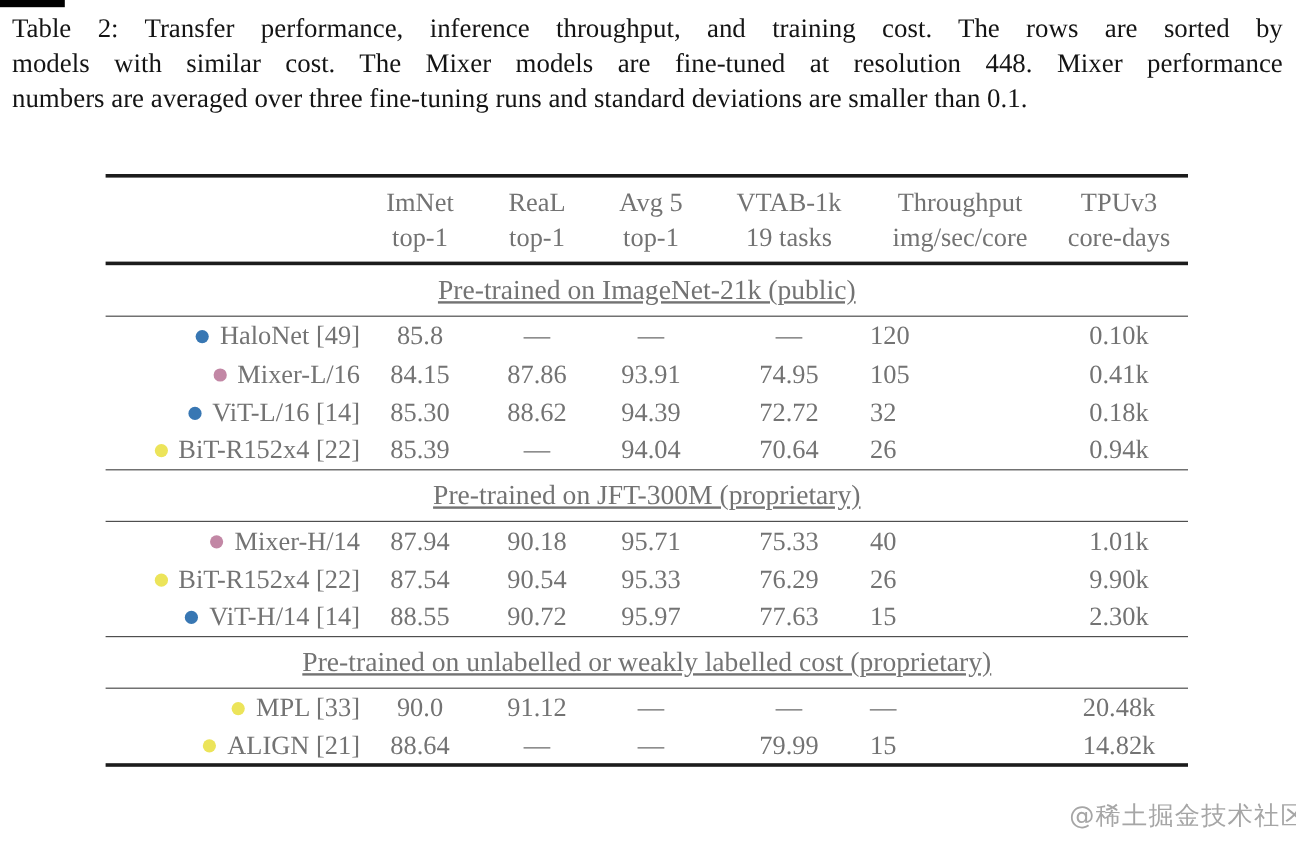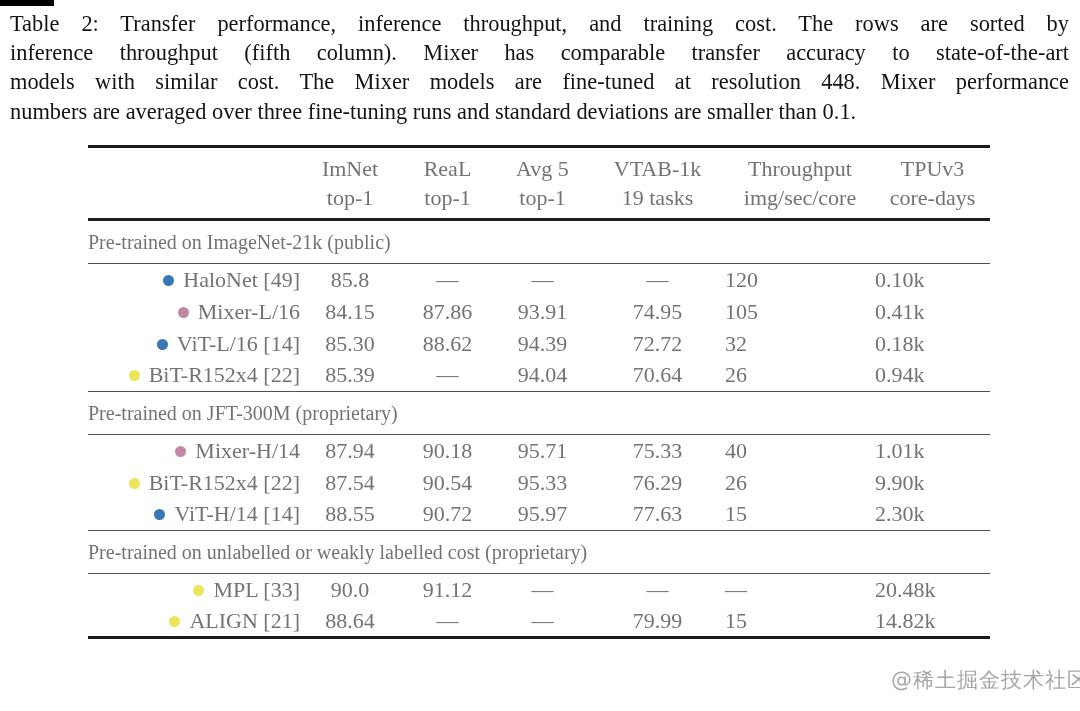--- a/index.html
+++ b/index.html
@@ -19,51 +19,50 @@
   .table-wrap{position:absolute;left:88px;top:145px;width:902px;}
   table.results{
     border-collapse:collapse;table-layout:fixed;width:902px;
     border-top:3px solid #1c1c1c;border-bottom:3px solid #1c1c1c;
     font-size:22px;color:#737373;
   }
   thead tr{border-bottom:3px solid #1c1c1c;}
   th{font-weight:normal;vertical-align:middle;text-align:center;height:70px;padding:0;}
   th .l1,th .l2{display:block;line-height:29px;}
   tr.sect td{
-    text-align:left;height:42px;font-size:20px;
-    border-bottom:1.6px solid #4f4f4f;padding:0;
+    text-align:center;height:42px;font-size:23px;
+    border-bottom:1.6px solid #4f4f4f;padding:0;text-decoration:underline;
   }
   tr.sect.mid td{border-top:1.6px solid #4f4f4f;}
   tr.row{height:32px;}
   tr.row td{padding:0;vertical-align:middle;line-height:30px;}
   td.c-model{text-align:right;padding-left:3px;white-space:nowrap;}
   td.c-num{text-align:center;}
   td.c-thr{text-align:left;padding-right:50px;}
-  td.c-tpu{text-align:left;padding-right:16px;}
+  td.c-tpu{text-align:center;padding-right:16px;}
   .dot{
     display:inline-block;width:11px;height:11px;border-radius:50%;
     margin-right:9px;vertical-align:1px;background:#888;
   }
   .dot[data-color="blue"]{background:var(--dot-blue);}
   .dot[data-color="pink"]{background:var(--dot-pink);}
   .dot[data-color="yellow"]{background:var(--dot-yellow);}
   .watermark{
     position:absolute;left:891px;top:666px;z-index:5;
     font-size:21px;letter-spacing:1px;color:var(--watermark-gray,#a6a6a6);
     font-family:"DejaVu Sans","Liberation Sans",sans-serif;white-space:nowrap;
   }
 </style>
 </head>
 <body>
 
 <div class="artifact"></div>
 
 <div class="caption">
   <div class="cline just">Table 2: Transfer performance, inference throughput, and training cost. The rows are sorted by</div>
-  <div class="cline just">inference throughput (fifth column). Mixer has comparable transfer accuracy to state-of-the-art</div>
   <div class="cline just">models with similar cost. The Mixer models are fine-tuned at resolution 448. Mixer performance</div>
   <div class="cline">numbers are averaged over three fine-tuning runs and standard deviations are smaller than 0.1.</div>
 </div>
 
 <div class="table-wrap">
 <table class="results">
   <colgroup>
     <col style="width:212px">
         <col style="width:100px">
         <col style="width:95px">

